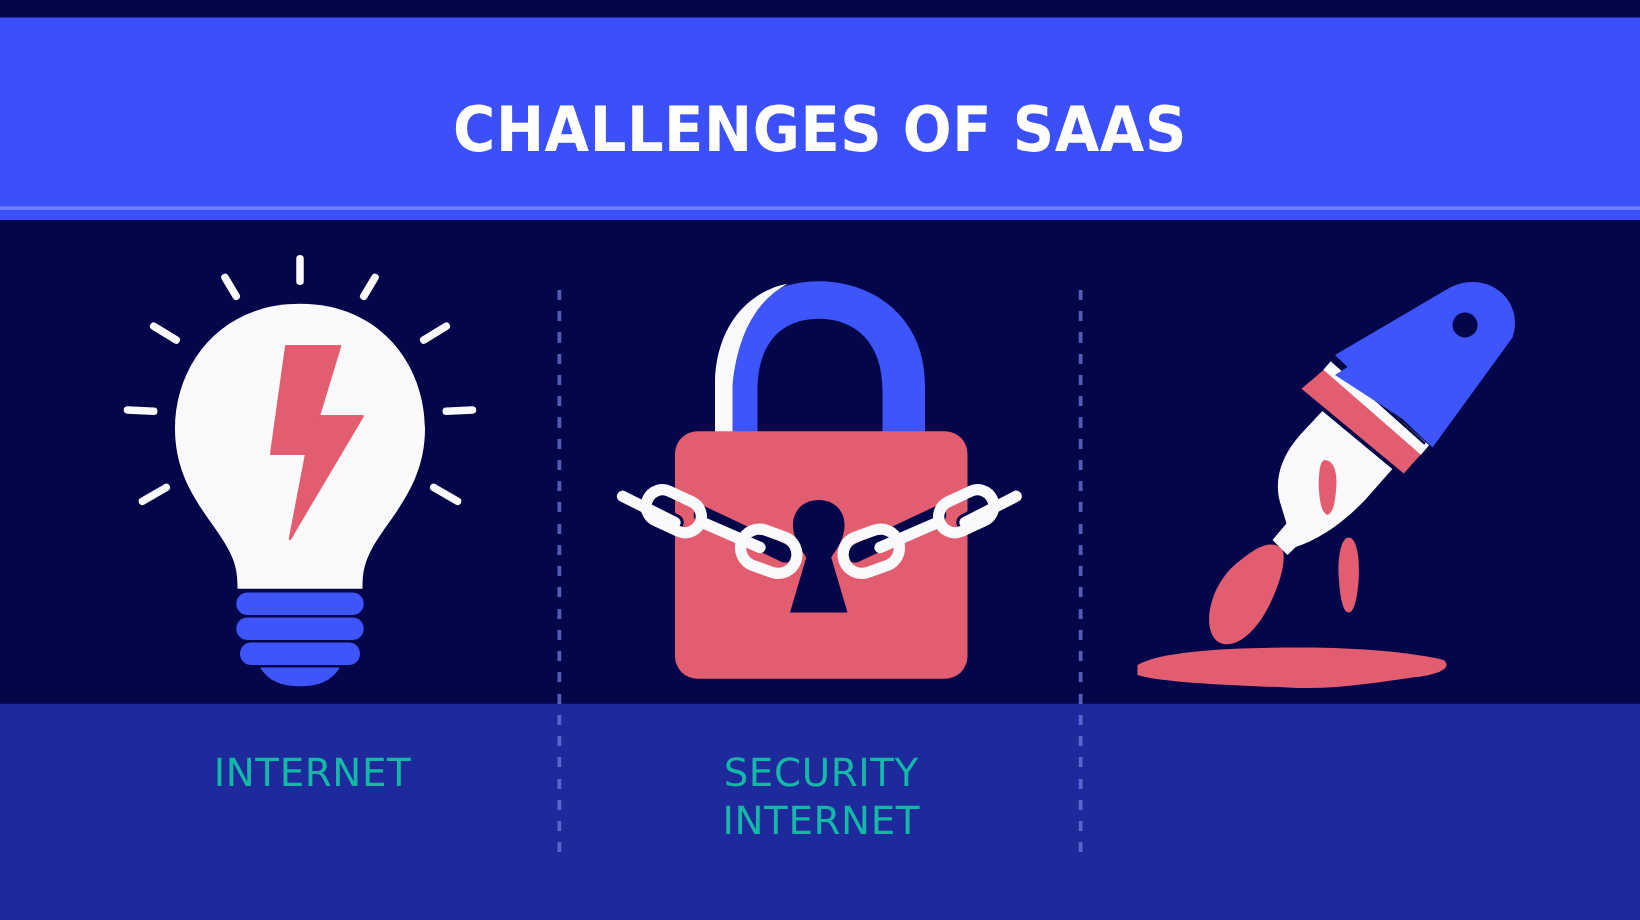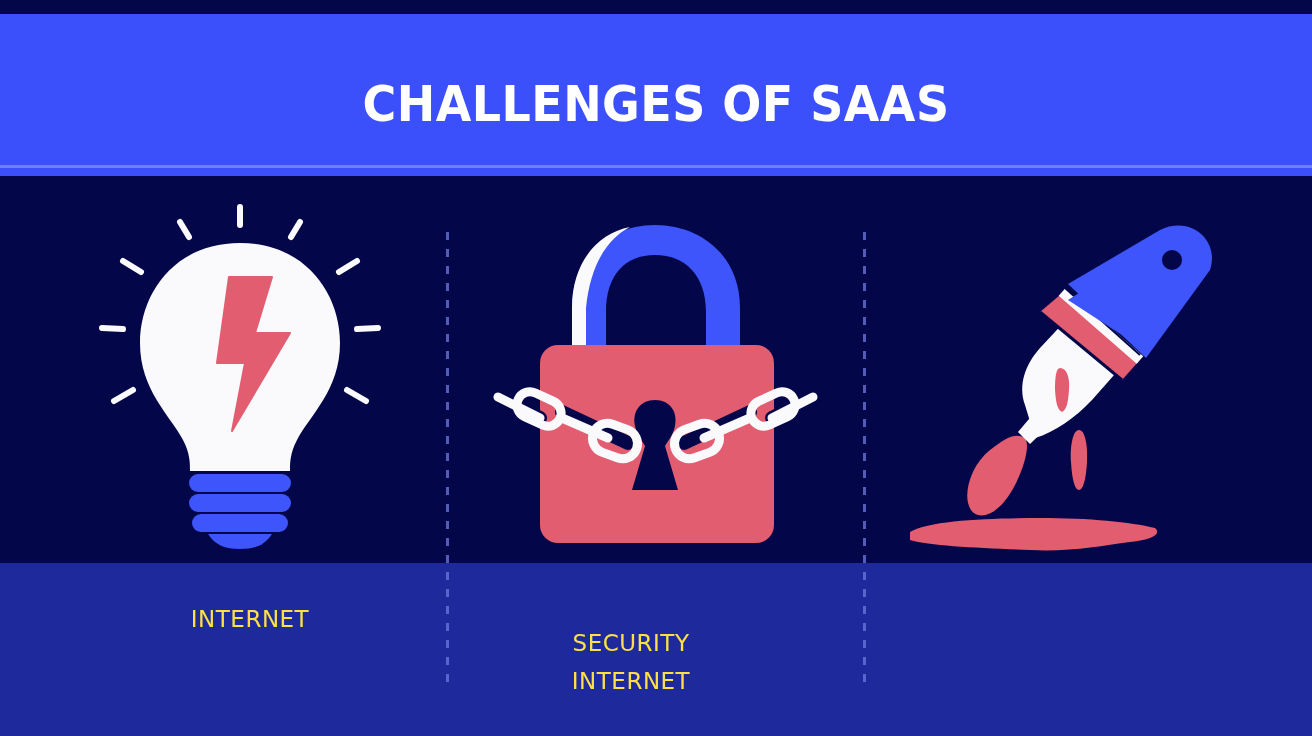--- a/index.html
+++ b/index.html
@@ -5,21 +5,21 @@
   html, body { margin:0; padding:0; }
   body { width:1312px; height:736px; overflow:hidden; background:#03074a; font-family:"DejaVu Sans","Liberation Sans",sans-serif; position:relative; }
   .header { position:absolute; left:0; top:0; width:1312px; height:208px; background:#3b50fb;margin-top:14px; }
   .header-line { position:absolute; left:0; top:151px; width:1312px; height:3px; background:#6f7ffc; }
   .title { position:absolute; left:0; top:58px; width:1312px; text-align:center; color:#ffffff; font-weight:bold; font-size:50px; letter-spacing:0.5px; line-height:64px; transform:scaleX(0.92); }
   .stage { position:absolute; left:0; top:176px; width:1312px; height:387px; background:#03074a; }
   .band { position:absolute; left:0; top:563px; width:1312px; height:173px; background:#1e299c; }
   .divider { position:absolute; top:232px; width:3px; height:455px;
     background:repeating-linear-gradient(to bottom, rgba(110,120,220,0.75) 0 8px, transparent 8px 17px); }
   .icon { position:absolute; }
-  .label { position:absolute; top:600px; width:340px; text-align:center; color:#fde047; font-size:23px; line-height:38px; font-weight:normal; letter-spacing:0.5px; }
+  .label { position:absolute; top:600px; width:340px; text-align:center; color:#14b8a6; font-size:31px; line-height:38px; font-weight:normal; letter-spacing:0.5px; }
   .label span { display:block; }
 </style>
 </head>
 <body>
 
 <div class="header">
   <div class="title">CHALLENGES OF SAAS</div>
   <div class="header-line"></div>
 </div>
 
@@ -87,18 +87,18 @@
   <path d="M178 84 L 270 30 C 300 15 330 40 320 70 L 256 158 Z" fill="#3d55fb"></path>
   <path d="M178 100 L 280 35 C 300 25 325 45 315 70 L 255 150 Z" fill="#3d55fb"></path>
   <circle cx="282" cy="60" r="10" fill="#03074a"></circle>
   <path d="M170 168 C 177 168 180 178 179 190 C 178 205 176 210 172 212 C 168 210 166 205 165 190 C 165 178 166 168 170 168 Z" fill="#e35d71"></path>
   <path d="M189 230 C 195 230 198 245 197 262 C 196 280 193 290 189 290 C 185 290 182 280 181 262 C 180 245 183 230 189 230 Z" fill="#e35d71"></path>
 </svg>
 
 <div class="label" style="left:80px;">
   <span>INTERNET</span>
 </div>
-<div class="label" style="left:461px;margin-top:24px;">
+<div class="label" style="left:487px;">
   <span>SECURITY</span>
   <span>INTERNET</span>
 </div>
 <div class="label" style="left:903px;">
 </div>
 
 </body></html>

